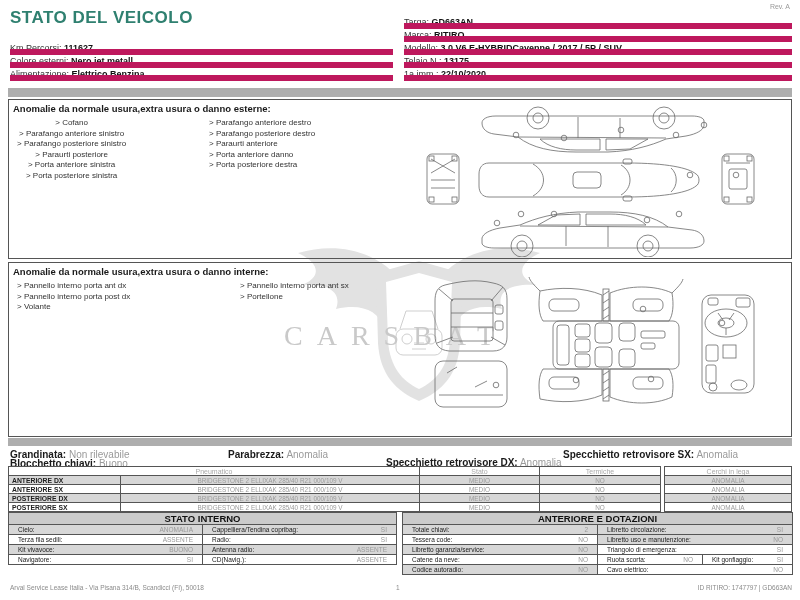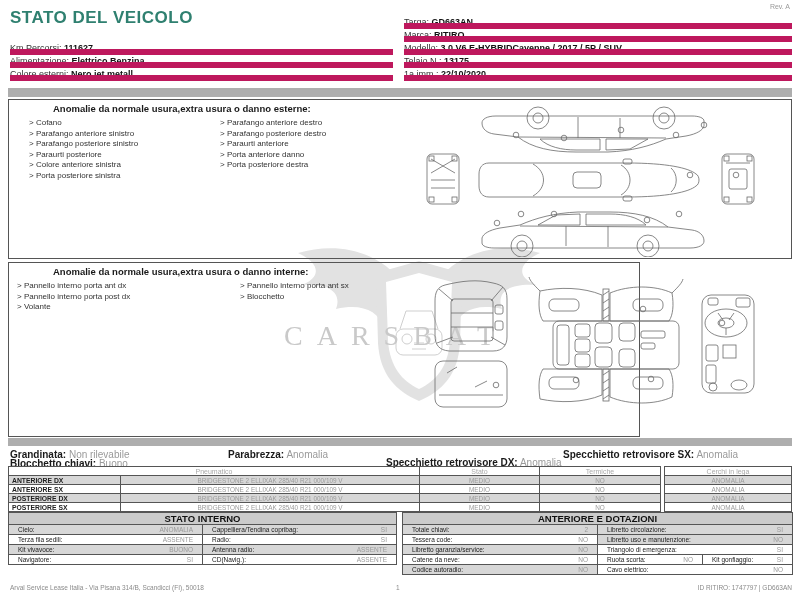--- a/index.html
+++ b/index.html
@@ -12,21 +12,21 @@
   .z1 { z-index:1; }
   
   .title { font-size:17px; font-weight:bold; color:#2F8070; letter-spacing:0.5px; }
   .rev { font-size:7px; color:#999; }
   .fieldrow { height:13px; border-bottom:6px solid #be185d; font-size:9px; line-height:12px; white-space:nowrap; overflow:hidden; }
   .fieldrow .lab { color:#333; }
   .fieldrow .val { font-weight:bold; color:#111; }
   
   .bar { background:#AEAEAE; }
   
-  .sect { border:1px solid #555; background:transparent;padding-left:40px; }
+  .sect { border:1px solid #555; background:transparent; }
   .sect-title { font-size:9.5px; font-weight:bold; color:#1a1a1a; }
   .itemcol { font-size:8px; color:#333; line-height:10.5px; white-space:nowrap; }
   .itemcol div::before { content:"> "; }
   
   svg.diagram path, svg.diagram rect, svg.diagram circle, svg.diagram ellipse {
     stroke:#6a6a6a; stroke-width:0.8; fill:none;
   }
   
   .check { font-size:10px; white-space:nowrap; }
   .check .lab { font-weight:bold; color:#1a1a1a; }
@@ -72,27 +72,27 @@
 
   <div class="abs z1 title" style="left:10px; top:8px;">STATO DEL VEICOLO</div>
   <div class="abs z1 rev" style="right:10px; top:3px;">Rev. A</div>
 
   <div class="abs z1" style="left:10px; top:42px; width:383px;">
     <div class="fieldrow">
       <span class="lab">Km Percorsi:</span>
       <span class="val">111627</span>
     </div>
     <div class="fieldrow">
+      <span class="lab">Colore esterni:</span>
+      <span class="val">Nero jet metall.</span>
+    </div>
+    <div class="fieldrow">
       <span class="lab">Alimentazione:</span>
       <span class="val">Elettrico Benzina</span>
     </div>
-    <div class="fieldrow">
-      <span class="lab">Colore esterni:</span>
-      <span class="val">Nero jet metall.</span>
-    </div>
   </div>
 
   <div class="abs z1" style="left:404px; top:16px; width:388px;">
     <div class="fieldrow">
       <span class="lab">Targa:</span>
       <span class="val">GD663AN</span>
     </div>
     <div class="fieldrow">
       <span class="lab">Marca:</span>
       <span class="val">RITIRO</span>
@@ -108,29 +108,29 @@
     <div class="fieldrow">
       <span class="lab">1a imm.:</span>
       <span class="val">22/10/2020</span>
     </div>
   </div>
 
   <div class="abs z1 bar" style="left:8px; top:88px; width:784px; height:9px;"></div>
 
   <div class="abs z1 sect" style="left:8px; top:99px; width:784px; height:160px;">
     <div class="sect-title" style="margin:3px 0 0 4px;">Anomalie da normale usura,extra usura o danno esterne:</div>
-    <div class="itemcol abs" style="left:20px; top:18px;">
+    <div class="itemcol abs" style="left:8px; top:18px;text-align:center;">
       <div>Cofano</div>
       <div>Parafango anteriore sinistro</div>
       <div>Parafango posteriore sinistro</div>
       <div>Paraurti posteriore</div>
-      <div>Colore anteriore sinistra</div>
+      <div>Porta anteriore sinistra</div>
       <div>Porta posteriore sinistra</div>
     </div>
-    <div class="itemcol abs" style="left:200px; top:18px;margin-left:11px;">
+    <div class="itemcol abs" style="left:200px; top:18px;">
       <div>Parafango anteriore destro</div>
       <div>Parafango posteriore destro</div>
       <div>Paraurti anteriore</div>
       <div>Porta anteriore danno</div>
       <div>Porta posteriore destra</div>
     </div>
 
     <svg class="diagram abs" style="left:414px; top:1px;" width="364" height="156" viewBox="0 0 364 156">
 
       <g transform="translate(55,58) scale(1,-1)">
@@ -194,30 +194,30 @@
         <circle cx="267" cy="74" r="2.8" fill="#20309C" stroke="none"></circle>
         <circle cx="313" cy="74" r="2.8" fill="#20309C" stroke="none"></circle>
         <circle cx="74" cy="122" r="2.8" fill="#20309C" stroke="none"></circle>
         <circle cx="98" cy="113" r="2.8" fill="#20309C" stroke="none"></circle>
         <circle cx="131" cy="113" r="2.8" fill="#20309C" stroke="none"></circle>
         <circle cx="224" cy="119" r="2.8" fill="#20309C" stroke="none"></circle>
         <circle cx="256" cy="113" r="2.8" fill="#20309C" stroke="none"></circle>
       </svg>
   </div>
 
-  <div class="abs z1 sect" style="left:8px; top:262px; width:632px; height:175px;">
+  <div class="abs z1 sect" style="left:8px; top:262px; width:784px; height:175px;">
     <div class="sect-title" style="margin:3px 0 0 4px;">Anomalie da normale usura,extra usura o danno interne:</div>
     <div class="itemcol abs" style="left:8px; top:18px;">
       <div>Pannello interno porta ant dx</div>
       <div>Pannello interno porta post dx</div>
       <div>Volante</div>
     </div>
     <div class="itemcol abs" style="left:200px; top:18px;margin-left:31px;">
       <div>Pannello interno porta ant sx</div>
-      <div>Blocchetto</div>
+      <div>Portellone</div>
     </div>
 
     <svg class="diagram abs" style="left:414px; top:2px;" width="364" height="170" viewBox="0 0 364 170">
 
       <g>
         <path d="M22,20 C14,22 12,28 12,36 L12,70 C12,80 16,85 26,86 L70,86 C80,86 84,80 84,72 L84,34 C84,24 80,20 70,18 C54,14 38,16 22,20 Z"></path>
         <rect x="28" y="34" width="42" height="42" rx="3"></rect>
         <path d="M16,24 L30,36 M80,22 L68,36 M14,78 L30,72 M82,80 L68,72"></path>
         <path d="M28,48 L70,48 M28,62 L70,62"></path>
         <rect x="72" y="40" width="8" height="9" rx="2"></rect>

